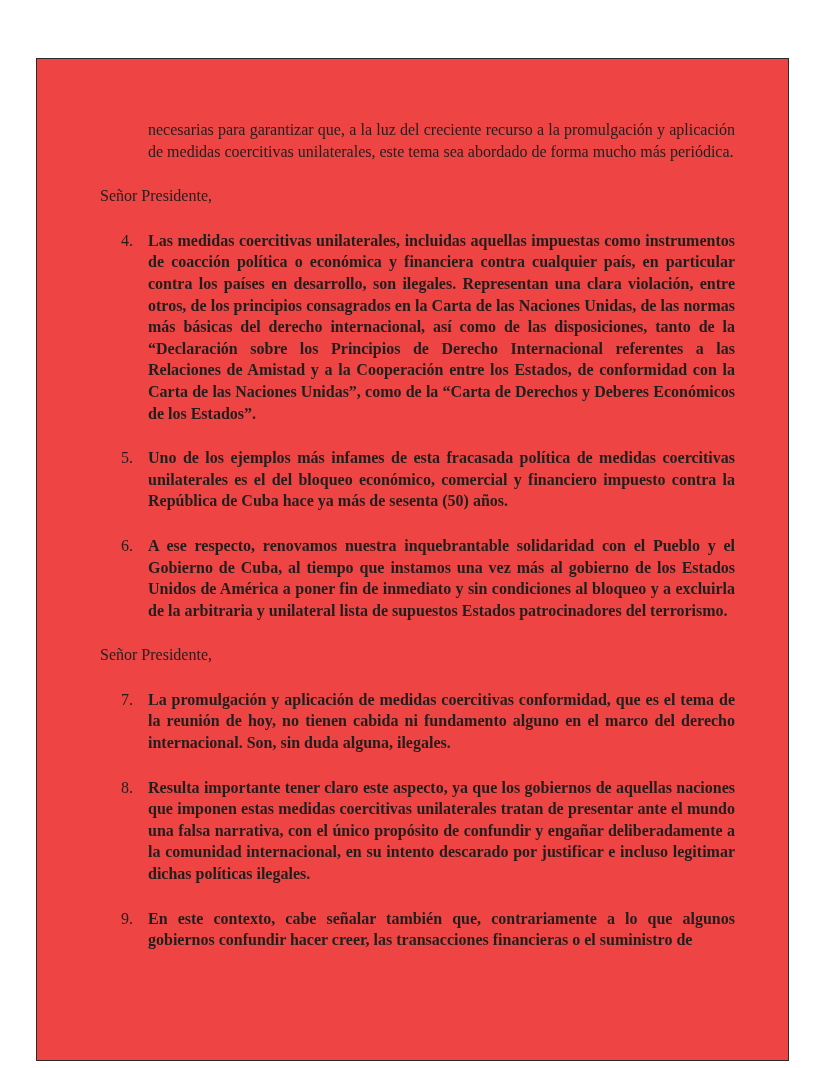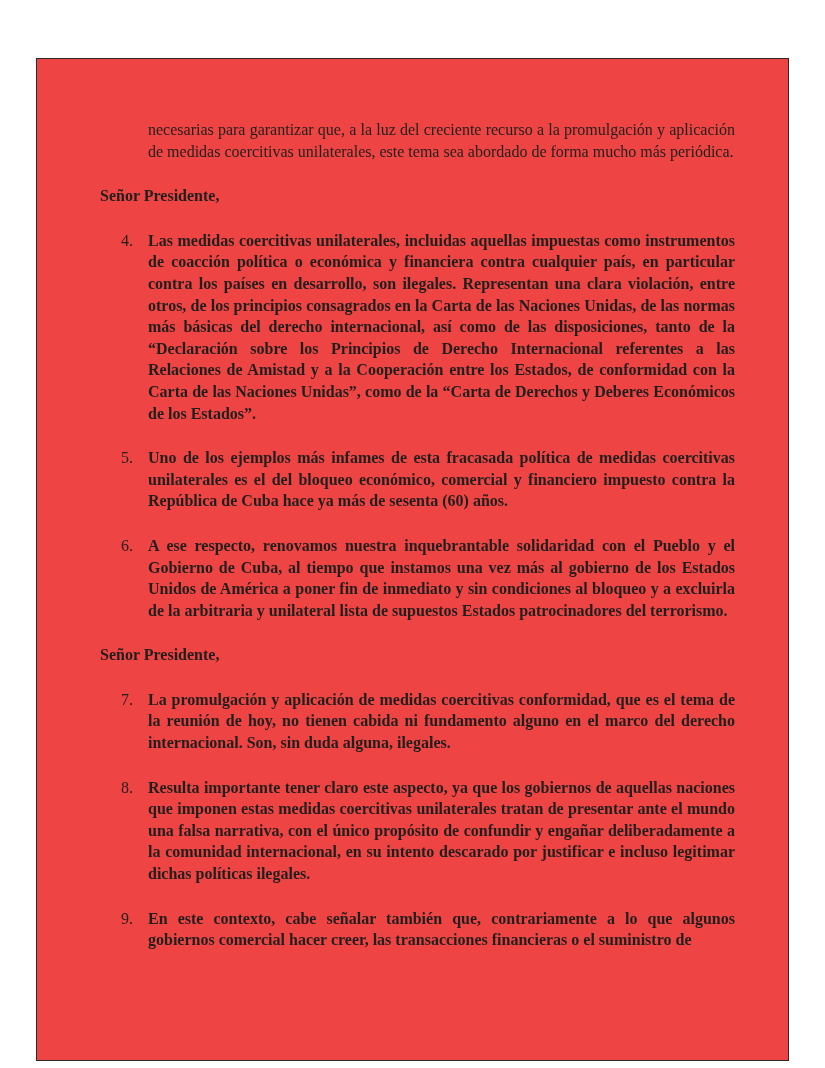--- a/index.html
+++ b/index.html
@@ -27,21 +27,21 @@
     font-size: 16px;
     line-height: 21.6px;
     margin: 0 0 23px 0;
   }
   p.cont {
     margin-left: 48px;
     text-align: justify;
     text-justify: inter-word;
   }
   p.heading {
-    font-weight: bold;
+    font-weight: normal;
   }
   .item {
     position: relative;
     padding-left: 48px;
   }
   .item .num {
     position: absolute;
     left: 21px;
     top: 0;
   }
@@ -61,21 +61,21 @@
 
   <p class="block heading">Señor Presidente,</p>
 
   <div class="block item">
     <span class="num">4.</span>
     <span class="txt">Las medidas coercitivas unilaterales, incluidas aquellas impuestas como instrumentos de coacción política o económica y financiera contra cualquier país, en particular contra los países en desarrollo, son ilegales. Representan una clara violación, entre otros, de los principios consagrados en la Carta de las Naciones Unidas, de las normas más básicas del derecho internacional, así como de las disposiciones, tanto de la “Declaración sobre los Principios de Derecho Internacional referentes a las Relaciones de Amistad y a la Cooperación entre los Estados, de conformidad con la Carta de las Naciones Unidas”, como de la “Carta de Derechos y Deberes Económicos de los Estados”.</span>
   </div>
 
   <div class="block item">
     <span class="num">5.</span>
-    <span class="txt">Uno de los ejemplos más infames de esta fracasada política de medidas coercitivas unilaterales es el del bloqueo económico, comercial y financiero impuesto contra la República de Cuba hace ya más de sesenta (60) años.</span>
+    <span class="txt">Uno de los ejemplos más infames de esta fracasada política de medidas coercitivas unilaterales es el del bloqueo económico, comercial y financiero impuesto contra la República de Cuba hace ya más de sesenta (50) años.</span>
   </div>
 
   <div class="block item">
     <span class="num">6.</span>
     <span class="txt">A ese respecto, renovamos nuestra inquebrantable solidaridad con el Pueblo y el Gobierno de Cuba, al tiempo que instamos una vez más al gobierno de los Estados Unidos de América a poner fin de inmediato y sin condiciones al bloqueo y a excluirla de la arbitraria y unilateral lista de supuestos Estados patrocinadores del terrorismo.</span>
   </div>
 
   <p class="block heading">Señor Presidente,</p>
 
   <div class="block item">
@@ -83,16 +83,16 @@
     <span class="txt">La promulgación y aplicación de medidas coercitivas conformidad, que es el tema de la reunión de hoy, no tienen cabida ni fundamento alguno en el marco del derecho internacional. Son, sin duda alguna, ilegales.</span>
   </div>
 
   <div class="block item">
     <span class="num">8.</span>
     <span class="txt">Resulta importante tener claro este aspecto, ya que los gobiernos de aquellas naciones que imponen estas medidas coercitivas unilaterales tratan de presentar ante el mundo una falsa narrativa, con el único propósito de confundir y engañar deliberadamente a la comunidad internacional, en su intento descarado por justificar e incluso legitimar dichas políticas ilegales.</span>
   </div>
 
   <div class="block item">
     <span class="num">9.</span>
-    <span class="txt">En este contexto, cabe señalar también que, contrariamente a lo que algunos gobiernos comercial hacer creer, las transacciones financieras o el suministro de</span>
+    <span class="txt">En este contexto, cabe señalar también que, contrariamente a lo que algunos gobiernos confundir hacer creer, las transacciones financieras o el suministro de</span>
   </div>
 
 </div>
 
 </body></html>

